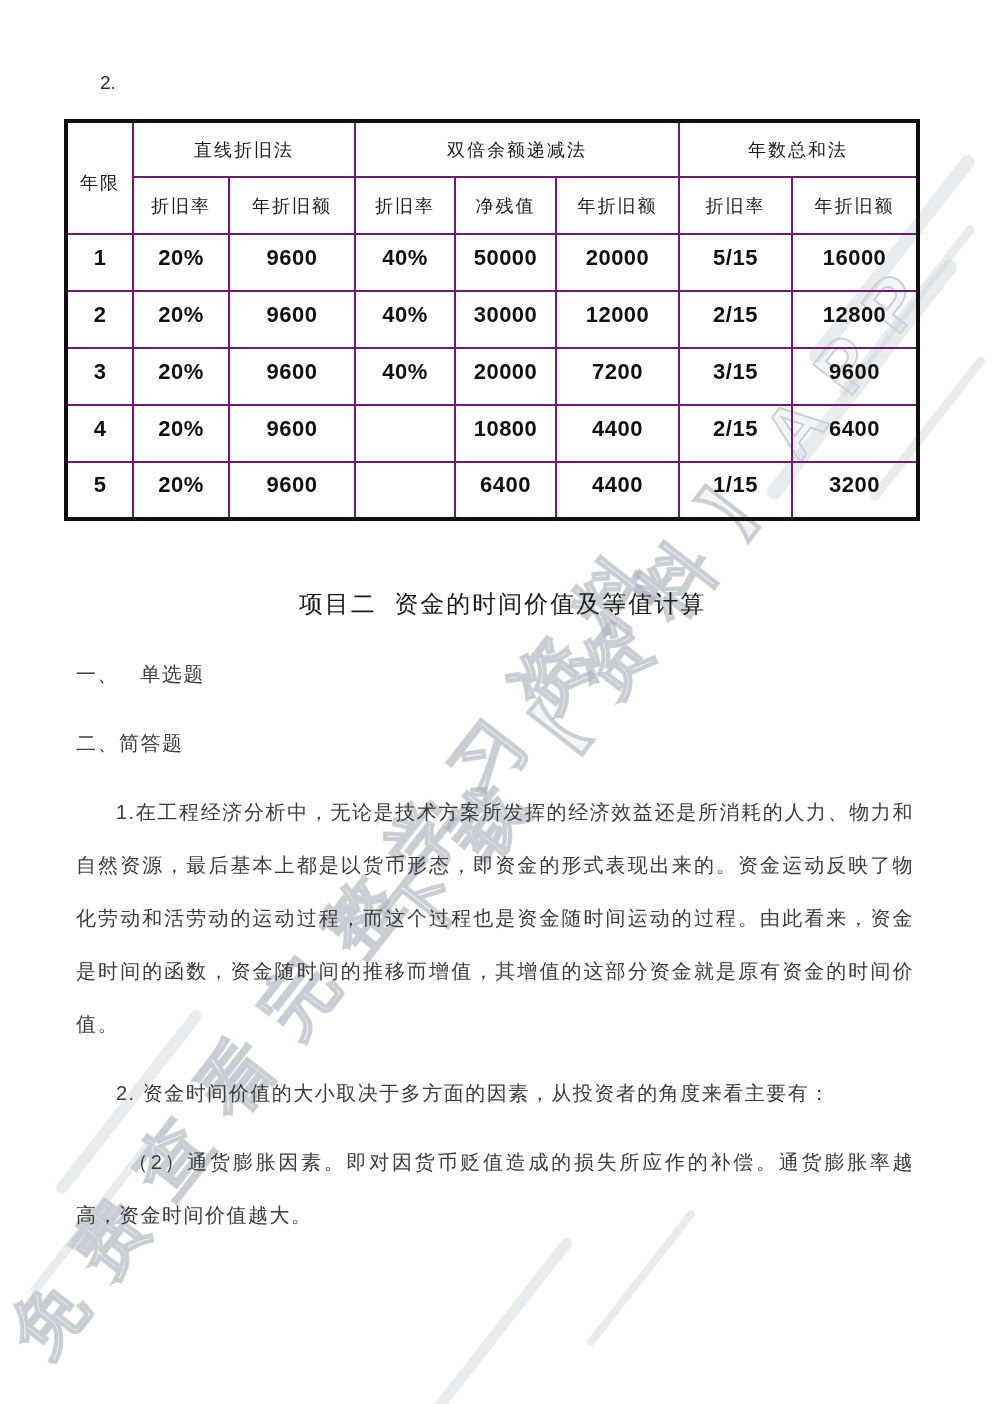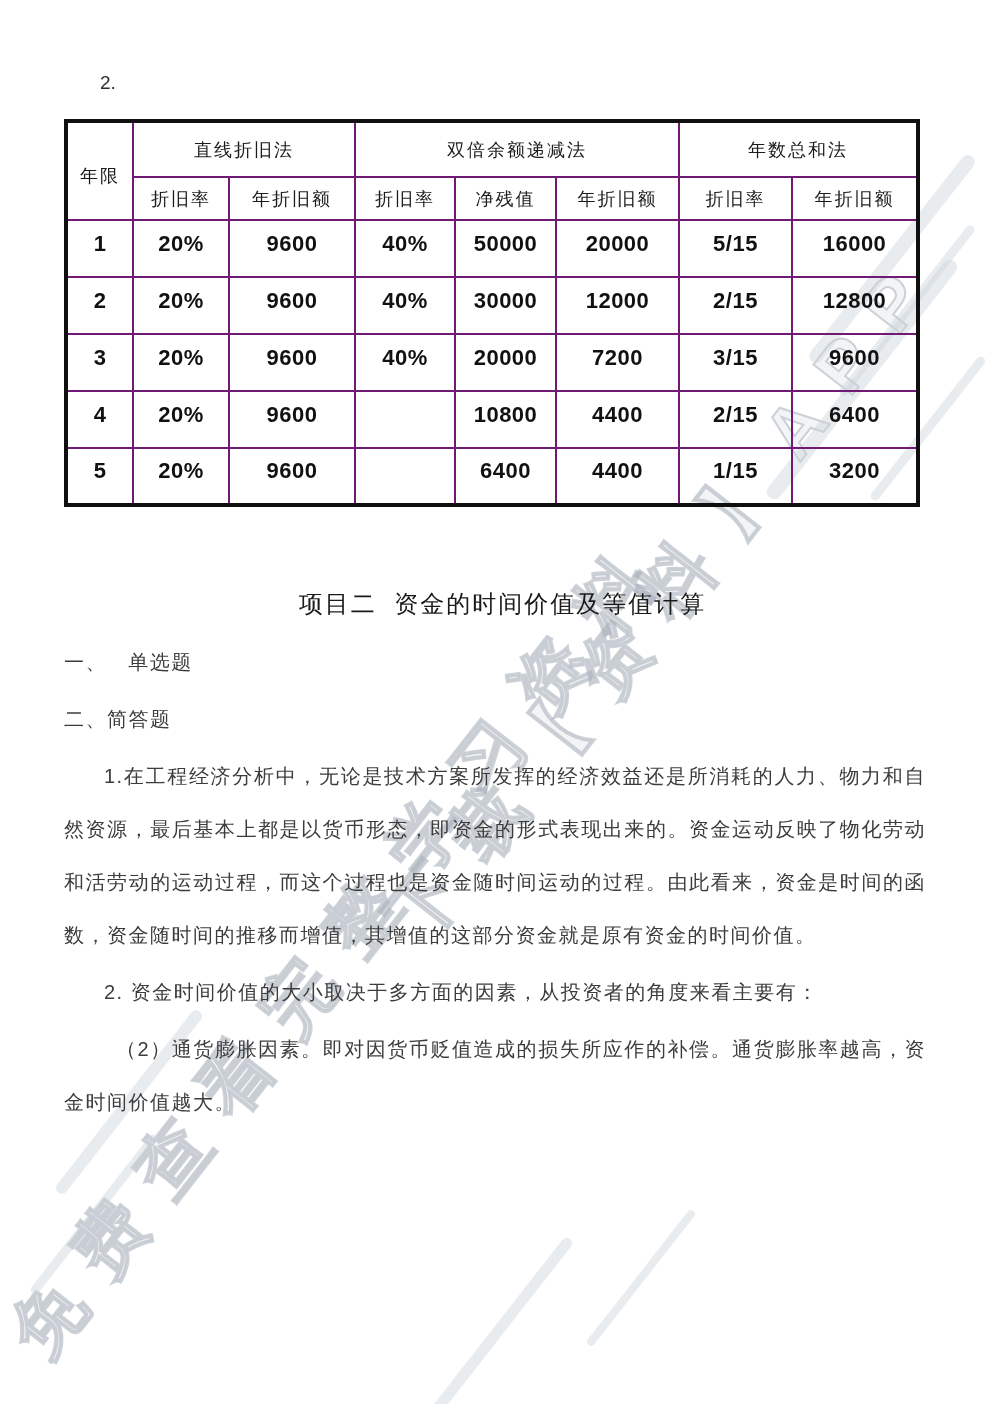--- a/index.html
+++ b/index.html
@@ -65,21 +65,21 @@
   .dep-table{border:4px solid #0f0f0f;}
   .dep-table tr.h1 td, .dep-table tr.h2 td{
     font-family:"Liberation Serif", serif;
     font-size:18px;
     font-weight:400;
     color:#1c1c1c;
     letter-spacing:2px;
     vertical-align:middle;
   }
   .dep-table tr.h1{height:56px;}
-  .dep-table tr.h2{height:43px;}
+  .dep-table tr.h2{height:57px;}
   .dep-table td.hy{vertical-align:top;padding-top:9px;}
   .dep-table tr.dr{height:57px;}
   .dep-table tr.dr td{
     font-family:"Liberation Sans", sans-serif;
     font-weight:700;
     font-size:22px;
     color:#111111;
     vertical-align:middle;
     padding-bottom:10px;
     letter-spacing:0.5px;
@@ -93,21 +93,21 @@
     margin-left:6px;
   }
 
   .flow{
     position:absolute;left:60px;top:632px;width:870px;
     font-size:20px;line-height:53px;
     letter-spacing:1.5px;
     color:#3c3c3c;
     text-align:justify;
   }
-  .flow .line,.flow p{margin:4px;padding:0;}
+  .flow .line,.flow p{margin:16px;padding:0;}
   .pre{white-space:pre-wrap;}
   .indent2{text-indent:40px;}
   .indent3{text-indent:52px;}
 </style>
 </head>
 <body>
 
 <div class="page">
 
   <div class="wm-layer">

